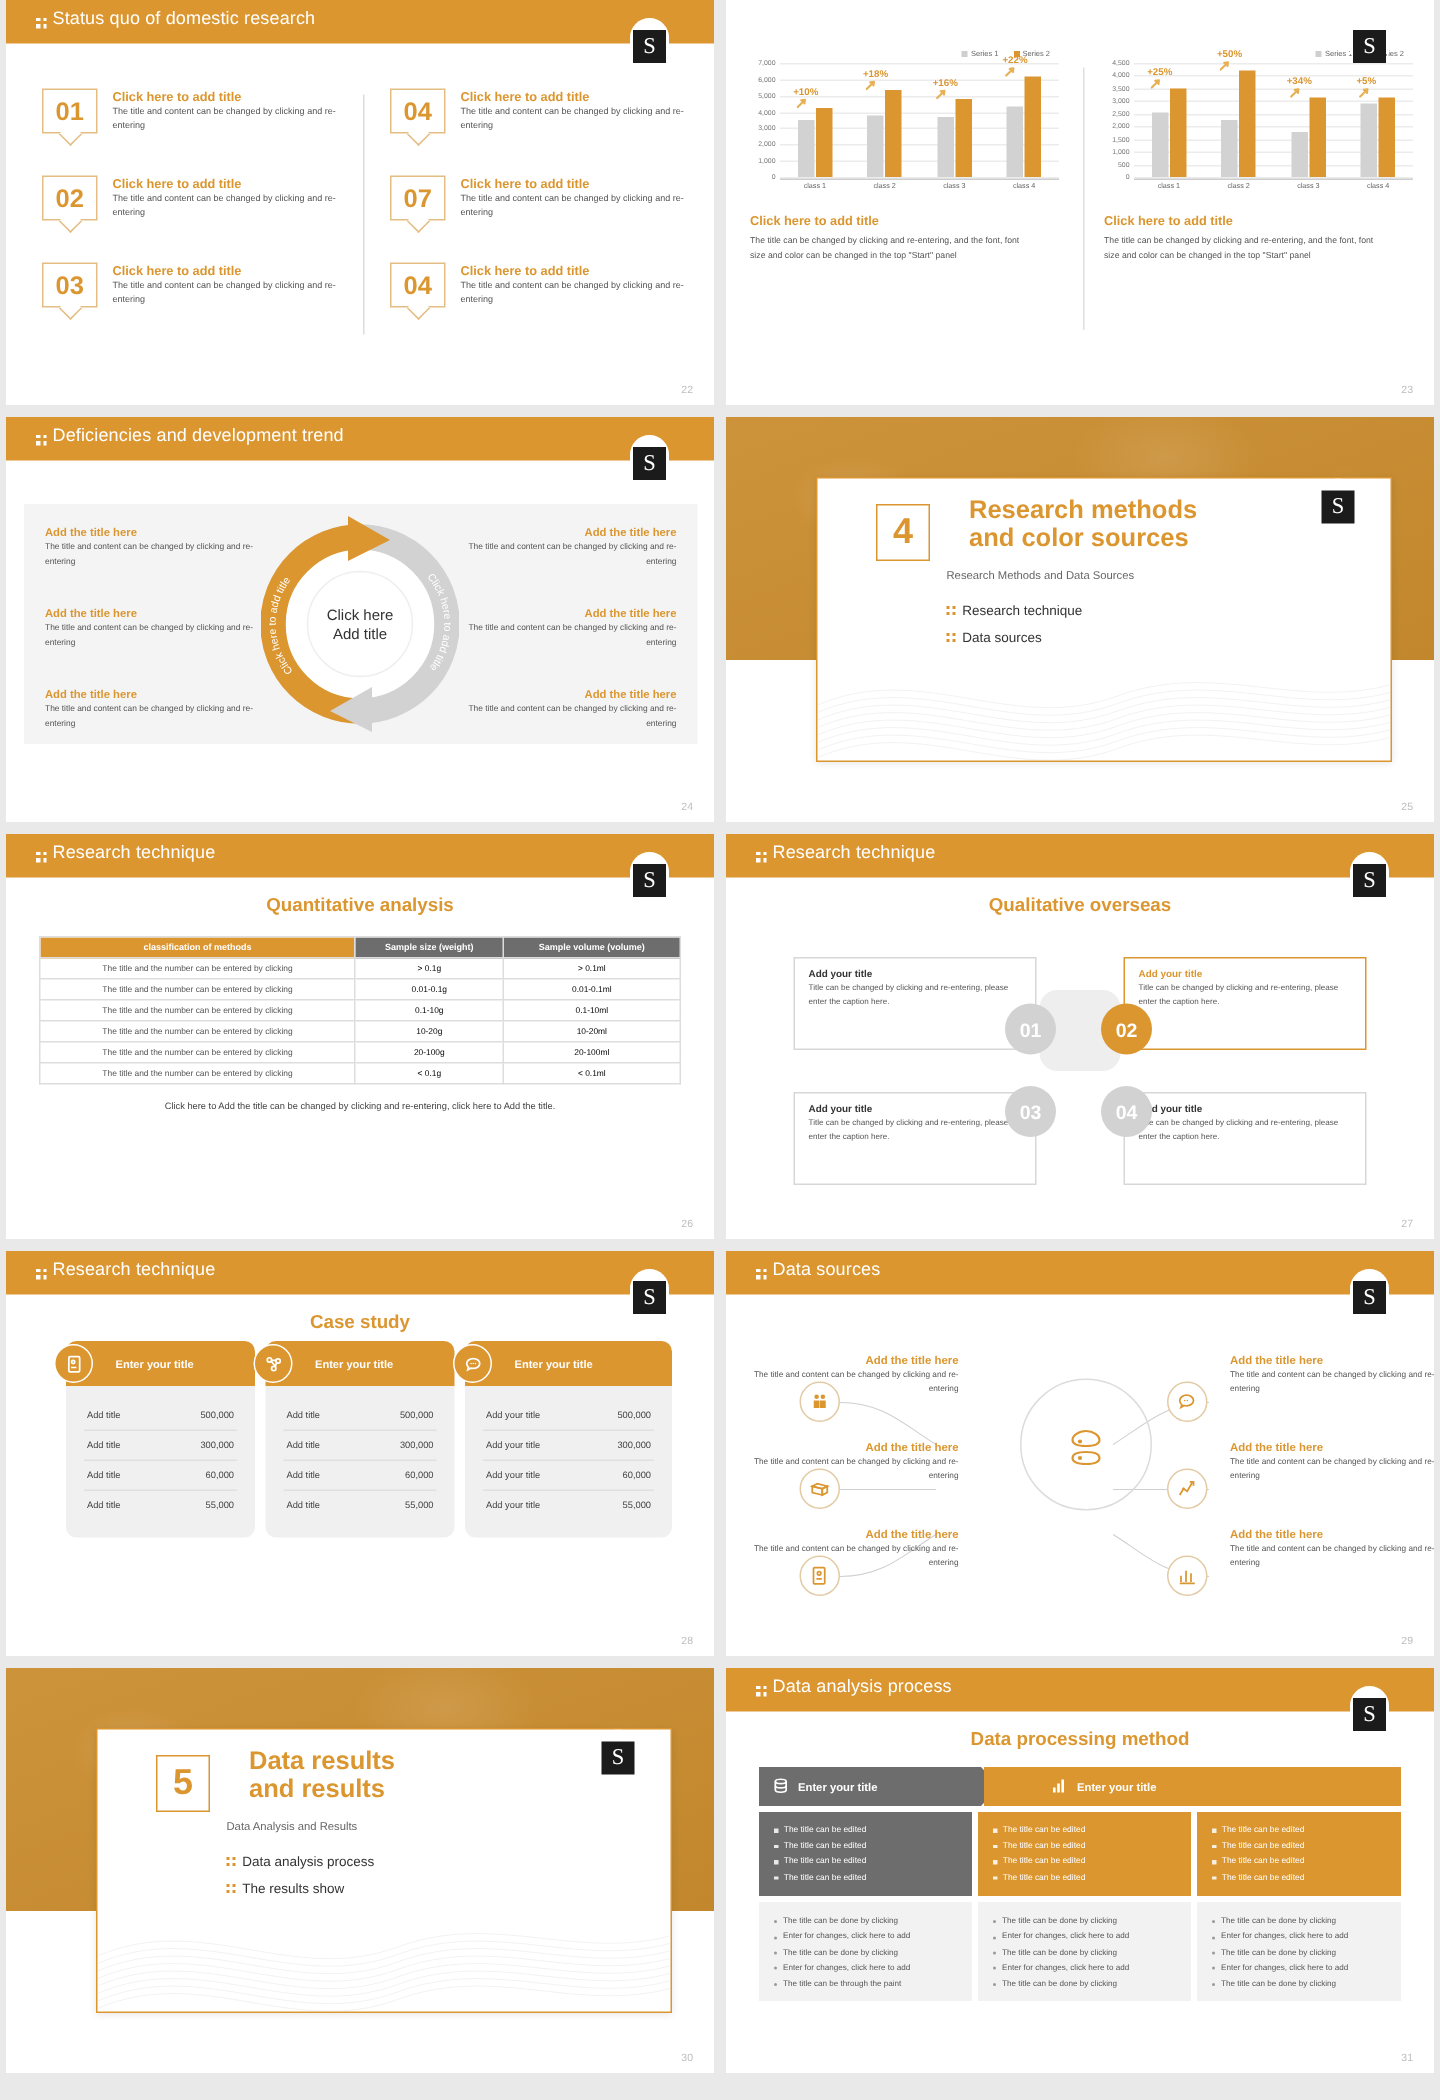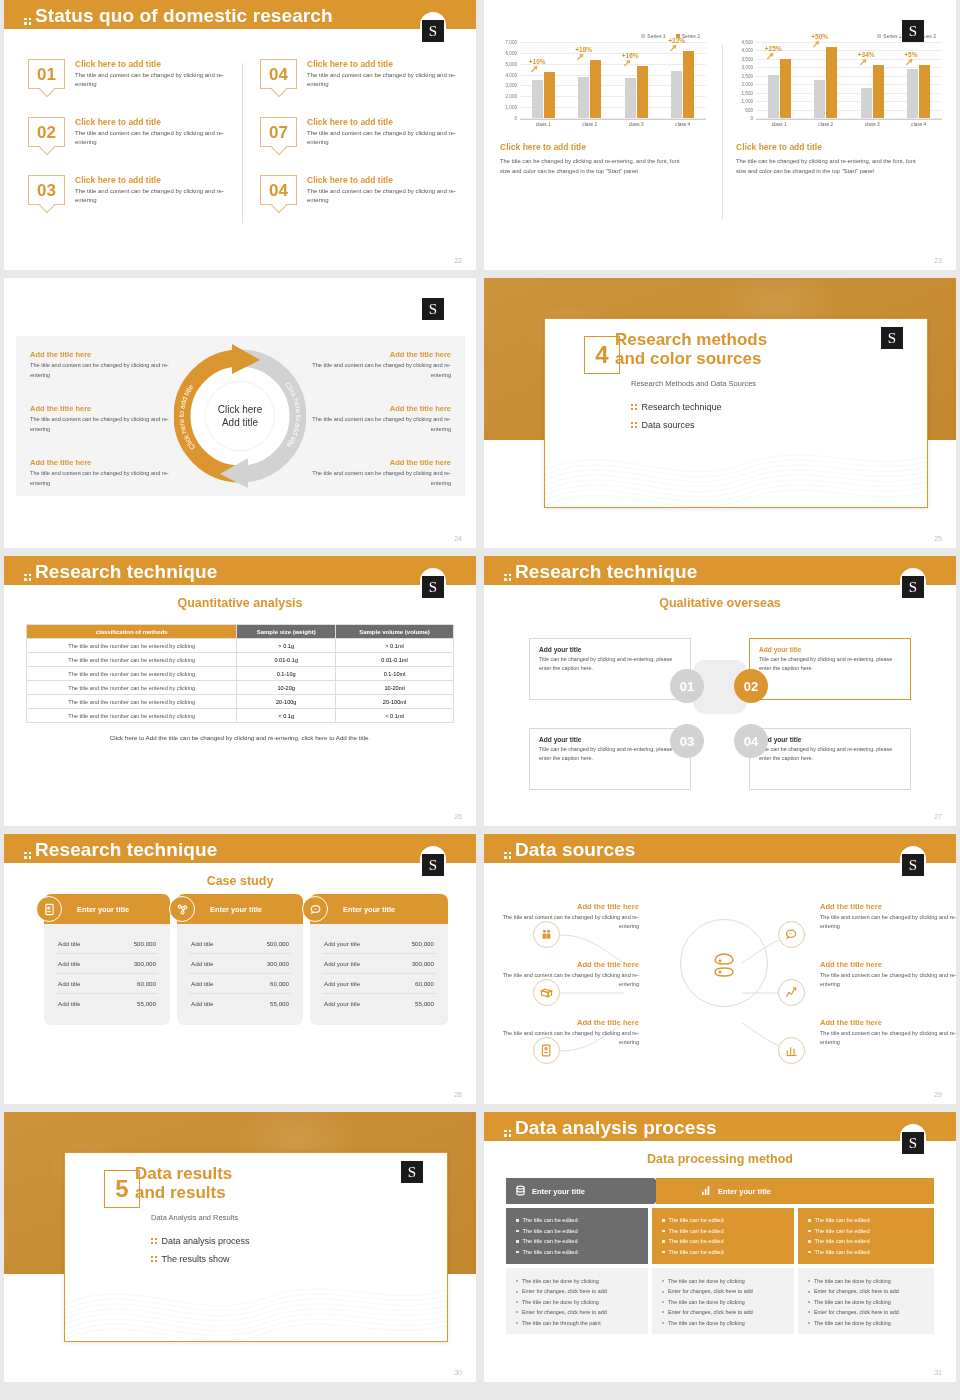--- a/index.html
+++ b/index.html
@@ -24,21 +24,21 @@
     width: 472px; height: 270px;
   }
 
   
   .hdr {
     position: absolute; left: 0; top: 0; right: 0; height: 29px;
     background: #DB9630;
   }
   .hdr-title {
     position: absolute; left: 20px; top: 5px;
-    color: #fff; font-size: 19px; font-weight: bold; letter-spacing: .1px;
+    color: #fff; font-size: 12px; font-weight: normal; letter-spacing: .1px;
     white-space: nowrap;
   }
   .dots2 { display:inline-flex; gap:2px; vertical-align:2px; margin-right:4px;}
   .dots2 span { display:flex; flex-direction:column; gap:2px; }
   .dots2 b { width:2.5px; height:2.5px; background:#fff; display:block; }
 
   
   .logo {
     position: absolute; right: 28px; top: 12px;
     width: 30px; height: 33px; z-index: 6;
@@ -145,21 +145,21 @@
   }
   .sec-wave {
     position:absolute; left:0; right:0; bottom:0; height:95px; opacity:.55;
   }
   .sec-num {
     position:absolute; left:100px; top:58px; width:36px; height:38px;
     border:1.5px solid #DB9630; color:#DB9630;
     font-size:24px; font-weight:bold; display:flex; align-items:center; justify-content:center;
   }
   .sec-t {
-    position:absolute; left:131px; top:52px; color:#DB9630;
+    position:absolute; left:162px; top:52px; color:#DB9630;
     font-size:17px; font-weight:bold; line-height:1.12;
   }
   .sec-sub { position:absolute; left:147px; top:101px; color:#666; font-size:7.5px; }
   .sec-li { position:absolute; left:147px; font-size:9px; color:#333; display:flex; align-items:center; gap:5px;}
   .bdots { display:inline-flex; gap:1.5px; }
   .bdots span { display:flex; flex-direction:column; gap:1.5px; }
   .bdots b { width:2px; height:2px; background:#DB9630; display:block; }
 
   
   .sub-title {
@@ -491,20 +491,32 @@
             <span>class 4</span>
           </div>
         </div>
       <div class="ch-cap-t">Click here to add title</div>
       <div class="ch-cap-d">The title can be changed by clicking and re-entering, and the font, font size and color can be changed in the top "Start" panel</div>
     </div>
     <div class="pagenum">23</div>
   </div>
 
   <div class="slide">
+    <div class="hdr">
+        <div class="hdr-title"><span class="dots2">
+            <span>
+              <b></b>
+              <b></b>
+            </span>
+            <span>
+              <b></b>
+              <b></b>
+            </span>
+          </span><span>Deficiencies and development trend</span></div>
+      </div>
     <div class="logo">
         <div class="cap"></div>
         <div class="sq">S</div>
       </div>
 
     <div class="cy-panel cy-l">
       <div class="cy-txt" style="left:14px;top:14px;">
           <div class="cy-h">Add the title here</div>
           <div class="cy-p">The title and content can be changed by clicking and re-entering</div>
         </div>

